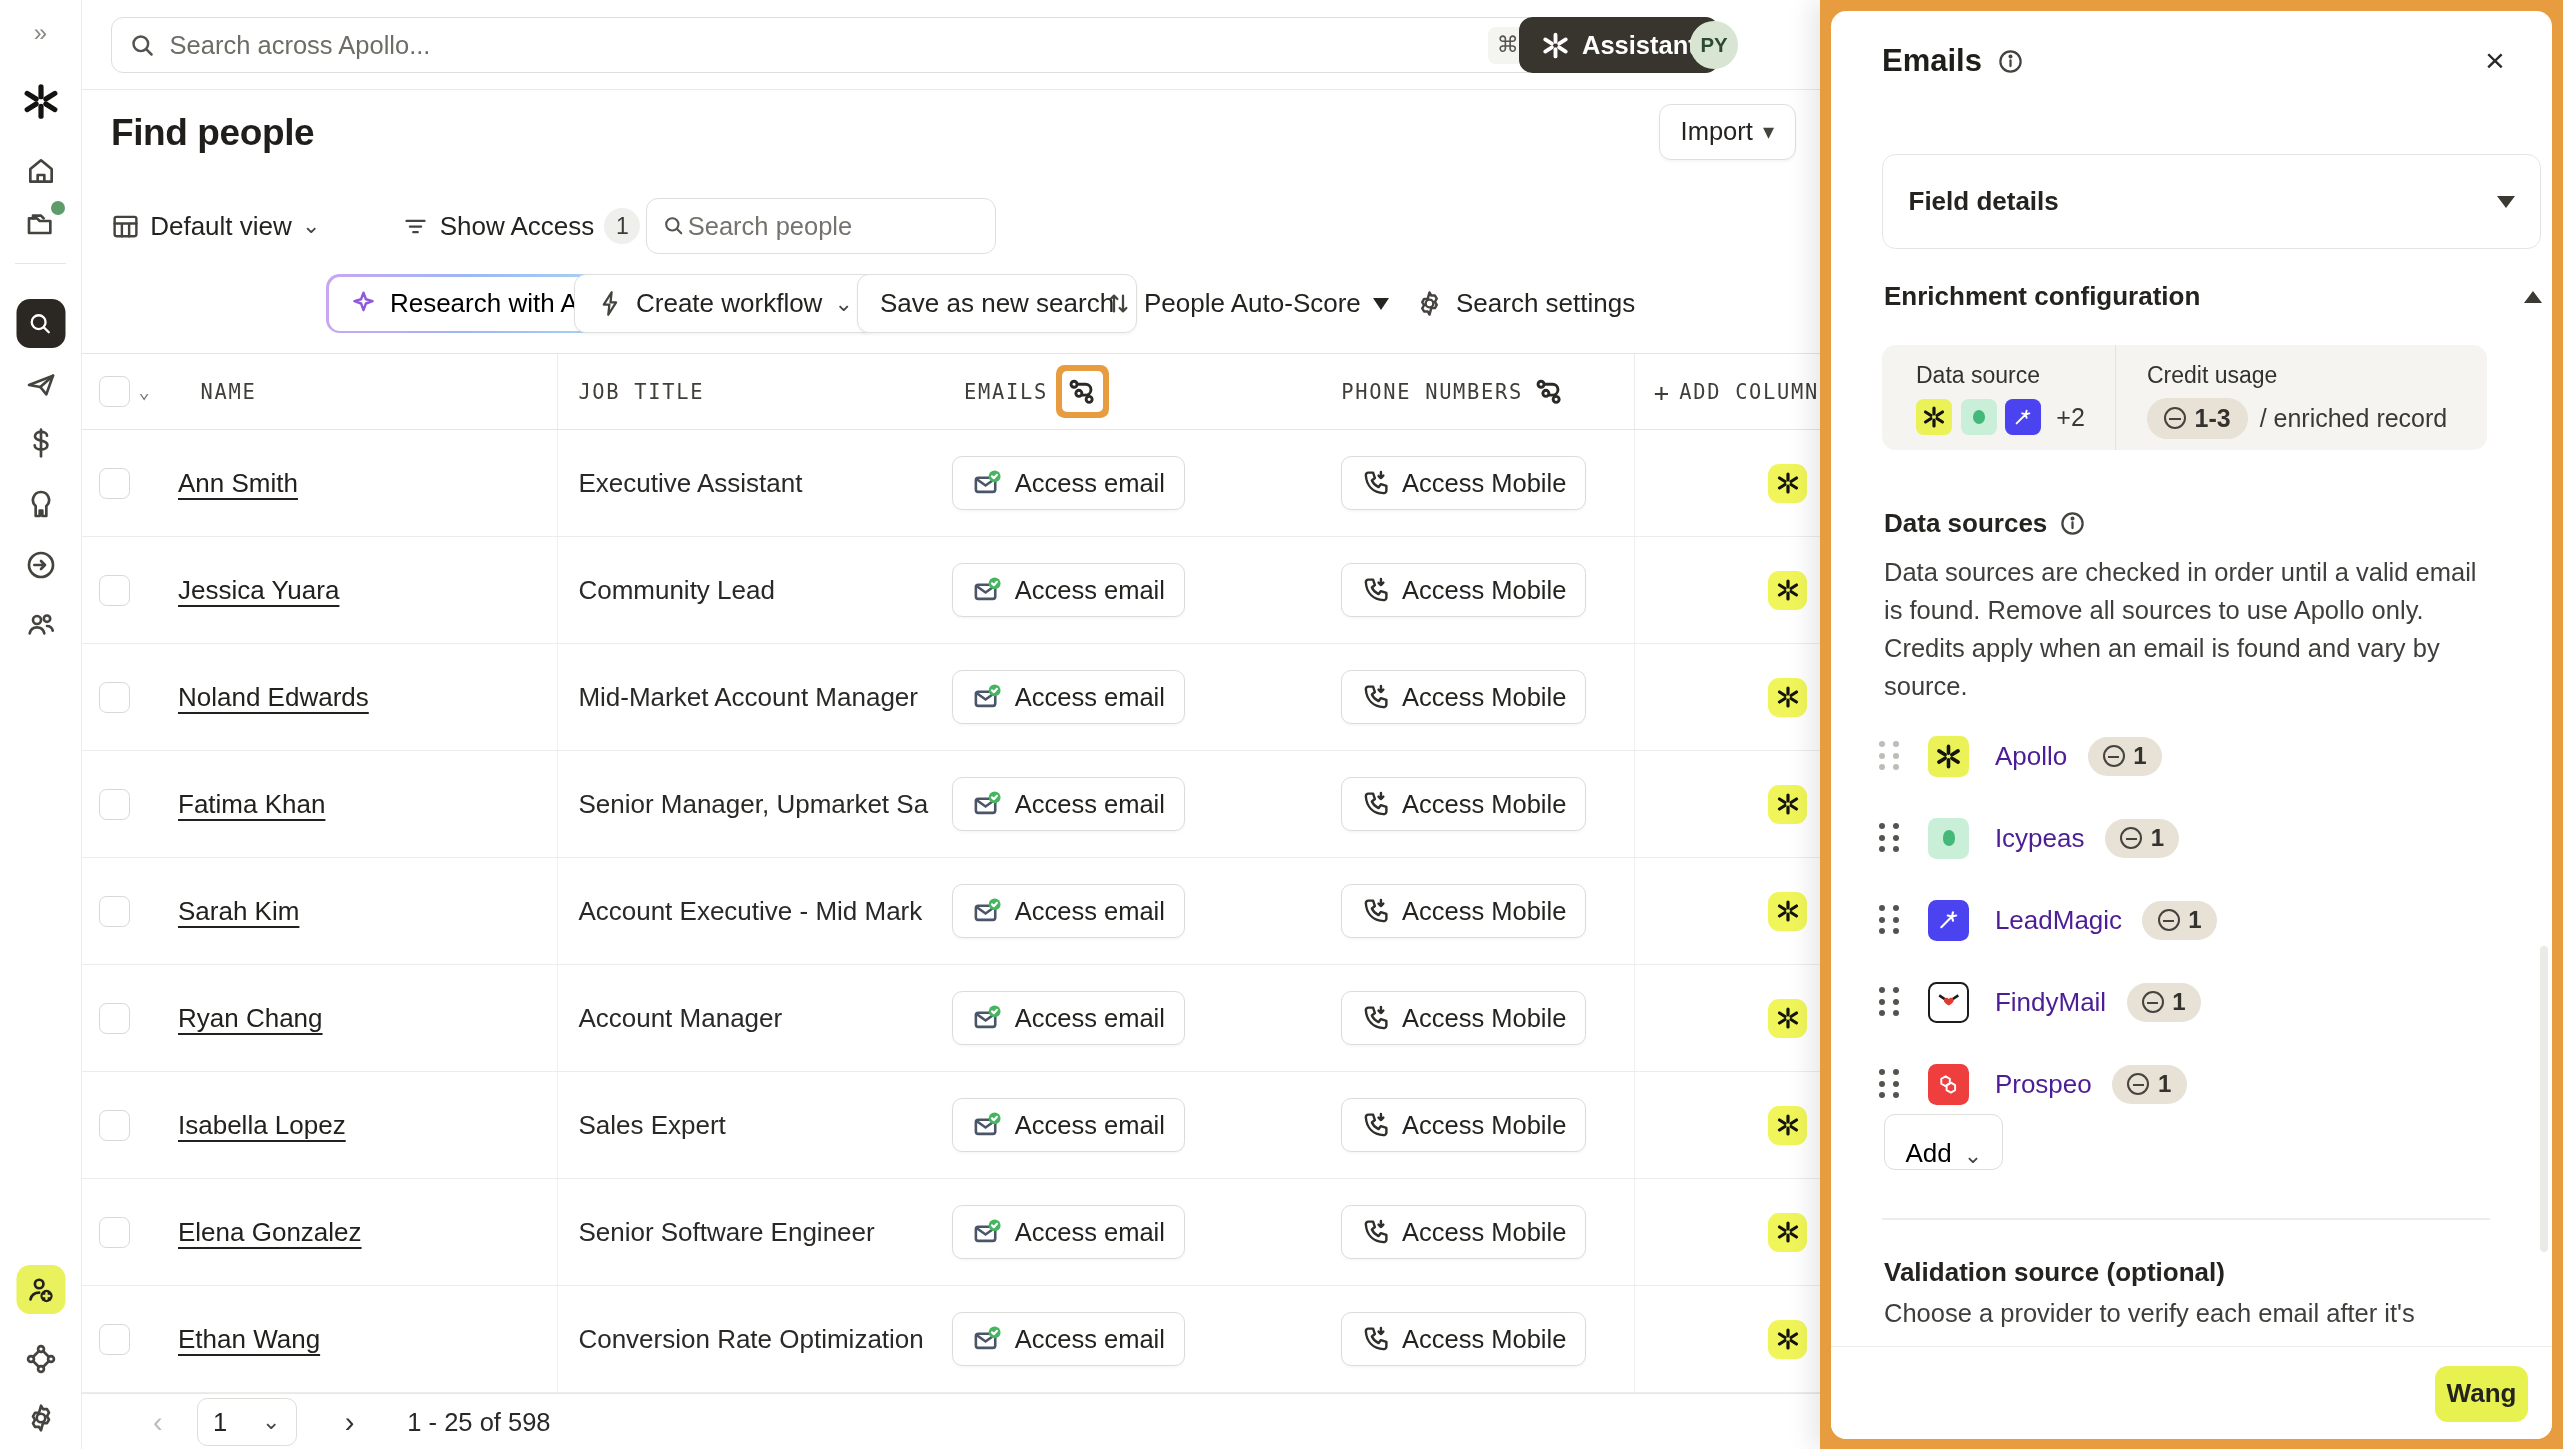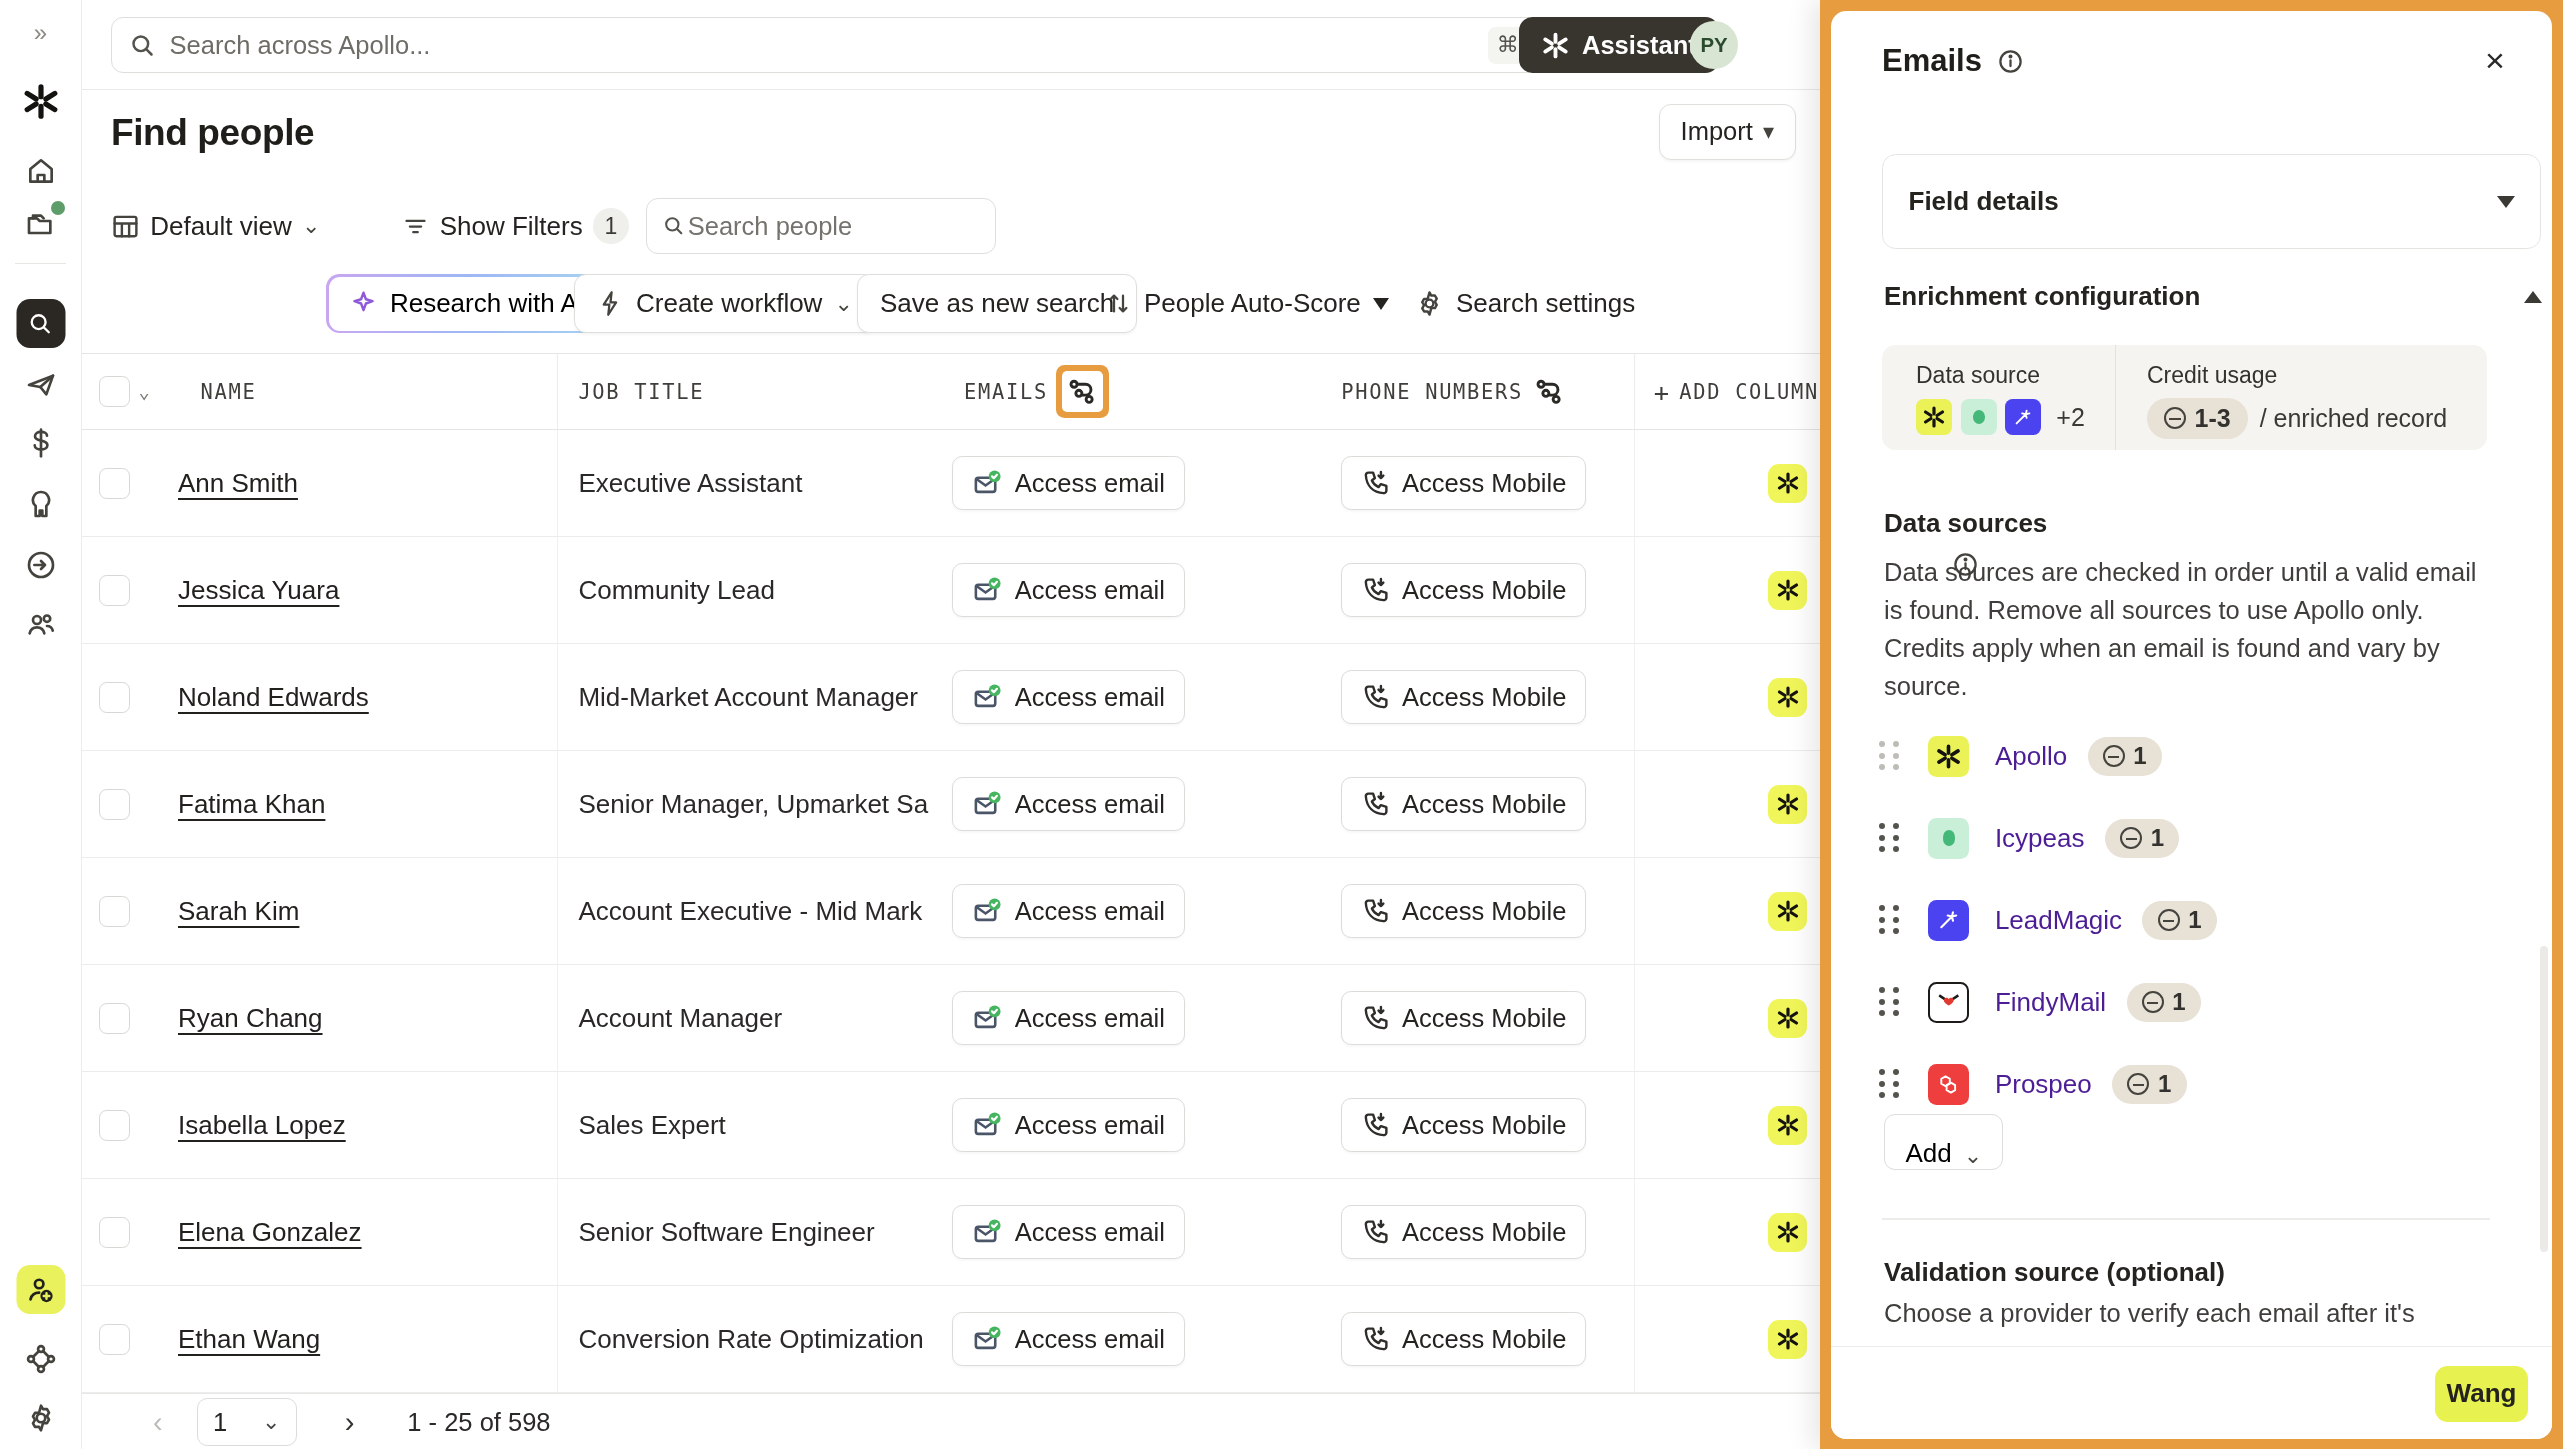--- a/index.html
+++ b/index.html
@@ -96,21 +96,21 @@
   .ds-box .colB { flex:1; padding:17px 0 0 31px; }
   .ds-box .lbl { font-size:23px; color:#33322E; }
   .mini-icons { display:flex; align-items:center; gap:8.5px; margin-top:10.2px; }
   .mini-ic { width:36px; height:36px; border-radius:7.6px; display:flex; align-items:center; justify-content:center; }
   .plus-more { font-size:25px; color:#3A3934; margin-left:6.8px; }
   .credit-line { display:flex; align-items:center; gap:12px; margin-top:8.5px; }
   .credit-pill { height:41px; background:#E7E1D6; border-radius:20.4px; display:flex; align-items:center; gap:8.5px; padding:0 17px; font-size:25px; font-weight:700; color:#33322E; }
   .per-record { font-size:25px; color:#3A3934; }
   .coin { width:22px; height:22px; border:2px solid #45433E; border-radius:50%; position:relative; }
   .coin::after { content:""; position:absolute; left:3.4px; right:3.4px; top:50%; height:2px; background:#45433E; }
-  .src-head { position:absolute; left:53px; top:497px; display:flex; align-items:center; gap:12px;flex-direction:column; }
+  .src-head { position:absolute; left:53px; top:497px; display:flex; align-items:center; gap:12px; }
   .src-head .t { font-size:26px; font-weight:700; color:#24231F; }
   .src-desc { position:absolute; left:53px; top:542px; width:605px; font-size:25.5px; line-height:38px; color:#3F3E3B; }
   .src-list { position:absolute; left:48px; top:704px; width:620px; }
   .src-item { height:82px; display:flex; align-items:center; }
   .drag { display:grid; grid-template-columns:repeat(2,6.8px); grid-auto-rows:6.8px; gap:5.1px 6.8px; margin-right:29px; cursor:grab; }
   .drag i { width:6px; height:6px; border-radius:50%; background:#55534E; }
   .drag.dim i { background:#BEBCB7; }
   .src-ic { width:41px; height:41px; border-radius:8.5px; display:flex; align-items:center; justify-content:center; margin-right:25.5px; }
   .src-name { font-size:26px; color:#4c1d95; margin-right:20.4px; }
   .src-pill { height:39px; background:#E7E1D6; border-radius:19.5px; display:flex; align-items:center; gap:8.5px; padding:0 15.3px; font-size:24px; font-weight:700; color:#33322E; }
@@ -275,21 +275,21 @@
             <rect x="3" y="4" width="18" height="16" rx="1.5"></rect>
             <path d="M3 9.5h18M9 9.5V20M15 9.5V20"></path>
           </svg>
         <span>Default view</span>
         <span class="chev">⌄</span>
       </div>
       <div class="tb-plain show-filters">
         <svg class="ico" width="27" height="27" viewBox="0 0 24 24">
             <path d="M4 7h16M7 12h10M10 17h4"></path>
           </svg>
-        <span>Show Filters</span>
+        <span>Show Access</span>
         <span class="count-badge">1</span>
       </div>
       <div class="people-search">
         <svg width="25.5" height="25.5" style="color:#55534E" viewBox="0 0 26.7188 30">
             <use href="#ic-search"></use>
           </svg>
         <input type="text" placeholder="Search people" style="">
       </div>
     </div>
 

